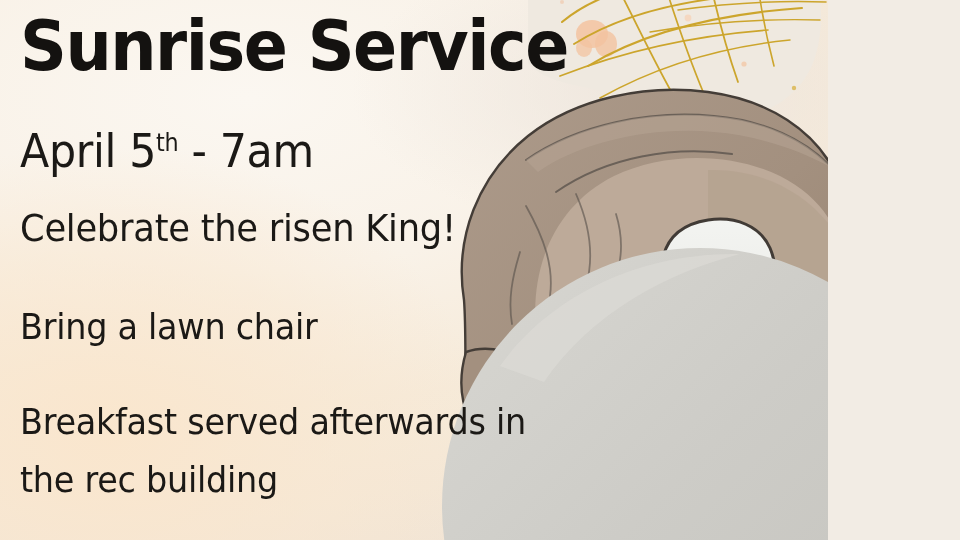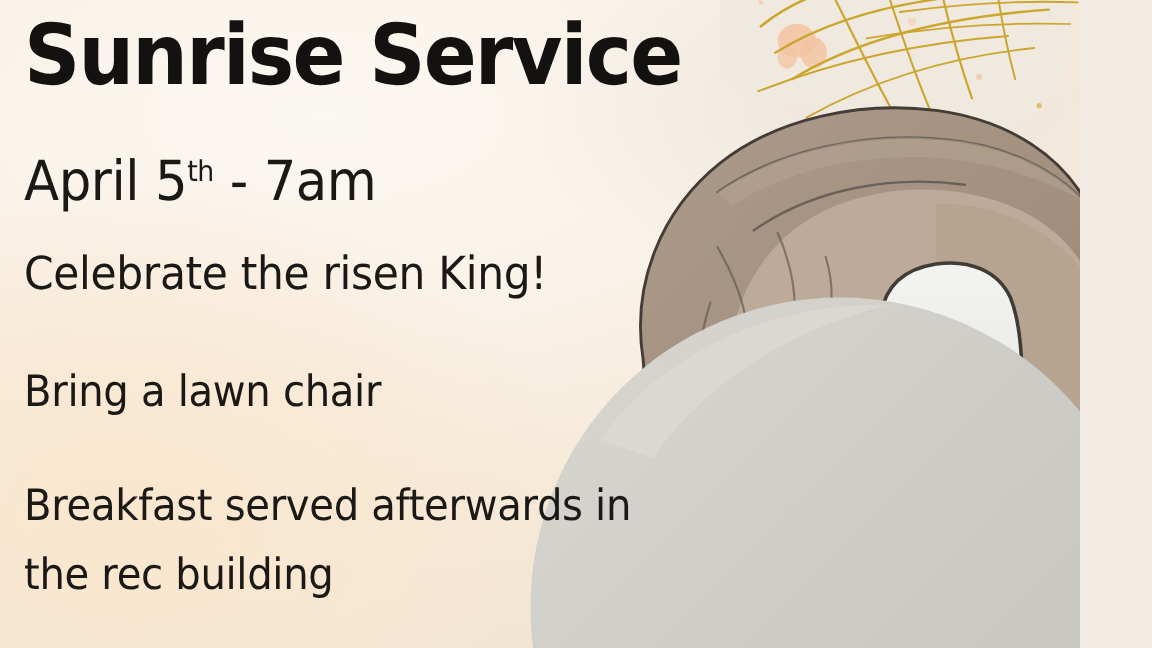--- a/index.html
+++ b/index.html
@@ -2,21 +2,21 @@
 <html><head>
 <meta charset="utf-8">
 <style>
   html,body{margin:0;padding:0;}
   body{
     width:960px;height:540px;overflow:hidden;
     font-family:"DejaVu Sans", sans-serif;
     background:#f2ece4;
   }
   #poster{
-    position:relative;width:900px;height:540px;overflow:hidden;
+    position:relative;width:828px;height:540px;overflow:hidden;
     background:
       radial-gradient(120% 95% at 30% 18%, #fbf7f1 0%, #f9f2e8 34%, #f6ead9 60%, #f4e7d6 78%, #efe2d4 100%);
     text-decoration: underline;
   }
   
   .warm-wash{
     position:absolute;left:-140px;top:150px;width:620px;height:520px;
     background:radial-gradient(ellipse at 40% 55%, rgba(250,230,205,.95) 0%, rgba(249,232,210,.55) 45%, rgba(249,235,216,0) 72%);
     pointer-events:none;
   }

